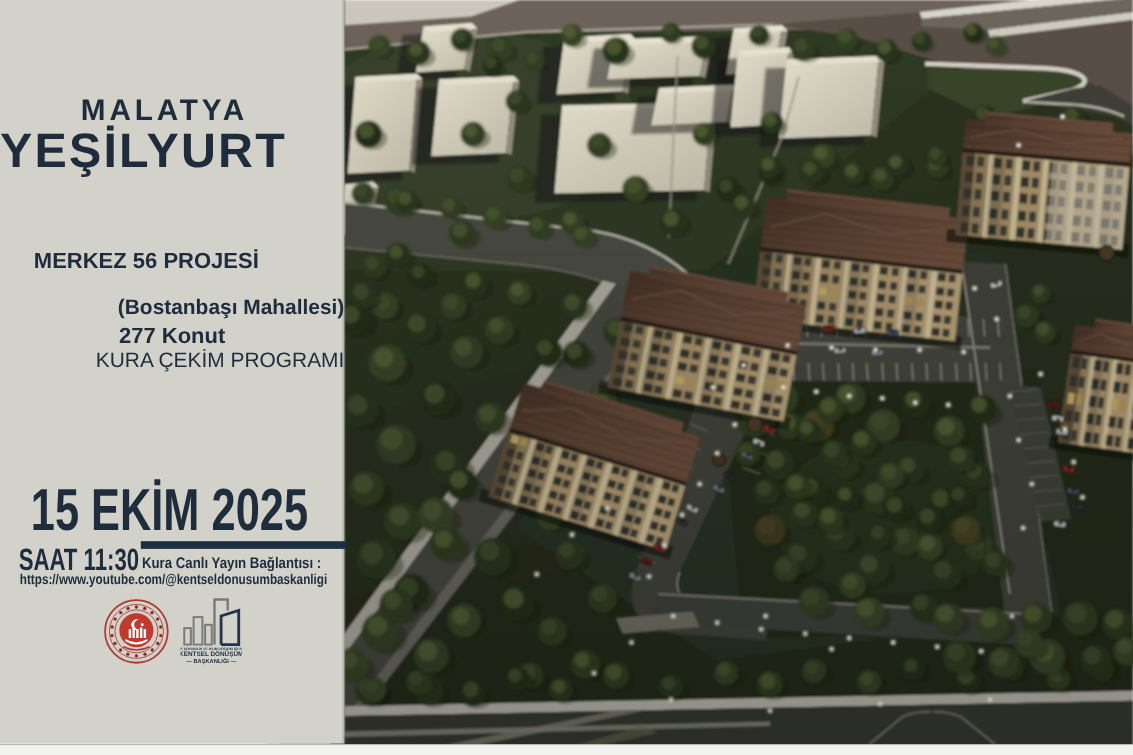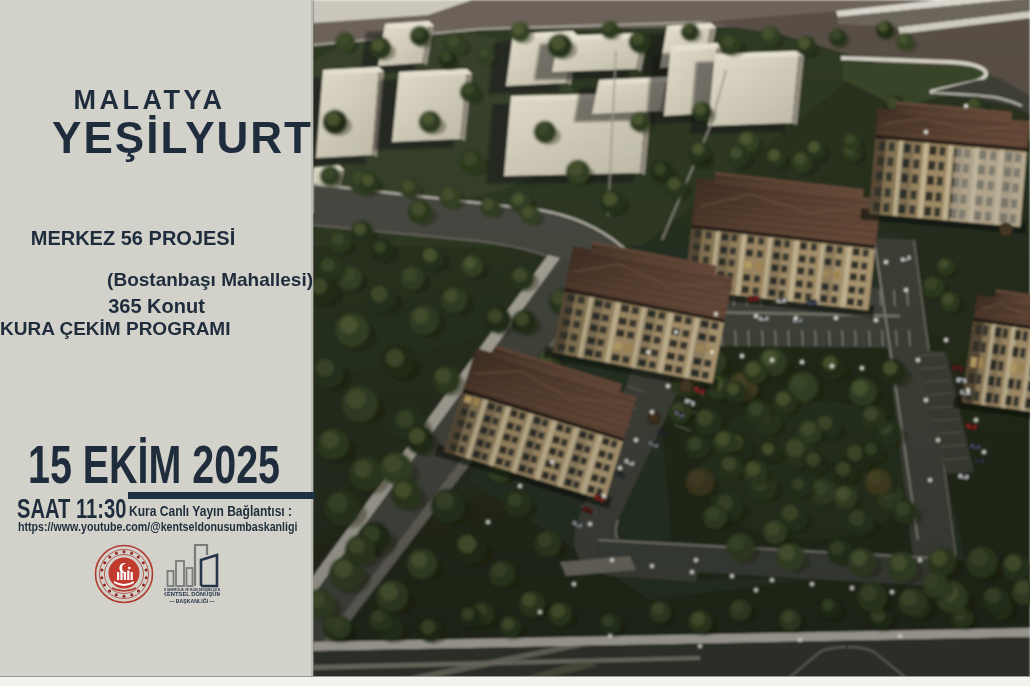--- a/index.html
+++ b/index.html
@@ -1516,29 +1516,29 @@
 
 <rect x="300" y="0" width="730" height="686" fill="url(#gDusk)"></rect>
 </svg>
 
 <div id="panel"></div>
 
 <div style="position:absolute;left:311px;top:0;width:3px;height:676px;background:#9a9a92;opacity:.45"></div>
 
 <div class="t navy" style="left:0;top:85px;width:299px;text-align:center;font-size:27px;font-weight:bold;letter-spacing:3.5px">MALATYA</div>
 
-<div class="t navy" style="left:0;top:113px;width:313px;text-align:right;font-size:44px;font-weight:bold;letter-spacing:2px">YEŞİLYURT</div>
+<div class="t navy" style="left:0;top:113px;width:313px;text-align:left;font-size:44px;font-weight:bold;letter-spacing:2px">YEŞİLYURT</div>
 
 <div class="t navy" style="left:0;top:227px;width:266px;text-align:center;font-size:20px;font-weight:bold">MERKEZ 56 PROJESİ</div>
 
 <div class="t navy" style="left:0;top:269px;width:313px;text-align:right;font-size:19px;font-weight:bold">(Bostanbaşı Mahallesi)</div>
 
-<div class="t navy" style="left:0;top:295px;width:313px;text-align:center;font-size:20px;font-weight:bold">365 Konut</div>
-
-<div class="t navy" style="left:0;top:318px;width:313px;text-align:left;font-size:19px;font-weight:bold">KURA ÇEKİM PROGRAMI</div>
+<div class="t navy" style="left:0;top:295px;width:313px;text-align:center;font-size:20px;font-weight:bold">277 Konut</div>
+
+<div class="t navy" style="left:0;top:318px;width:313px;text-align:right;font-size:19px;font-weight:normal">KURA ÇEKİM PROGRAMI</div>
 
 <div class="t navy" style="left:28px;top:433px;font-size:54px;font-weight:bold;transform:scaleX(0.73);transform-origin:0 0">15 EKİM 2025</div>
 
 <div class="t navy" style="left:17px;top:493px;font-size:28px;font-weight:bold;transform:scaleX(0.72);transform-origin:0 0">SAAT 11:30</div>
 
 <div style="position:absolute;left:128px;top:492px;width:187px;height:7px;background:#1d2f42"></div>
 
 <div class="t navy" style="left:129px;top:503px;font-size:14px;font-weight:bold;transform:scaleX(0.86);transform-origin:0 0">Kura Canlı Yayın Bağlantısı :</div>
 
 <div class="t navy" style="left:18px;top:519px;font-size:13px;font-weight:bold;transform:scaleX(0.82);transform-origin:0 0">https://www.youtube.com/@kentseldonusumbaskanligi</div>

